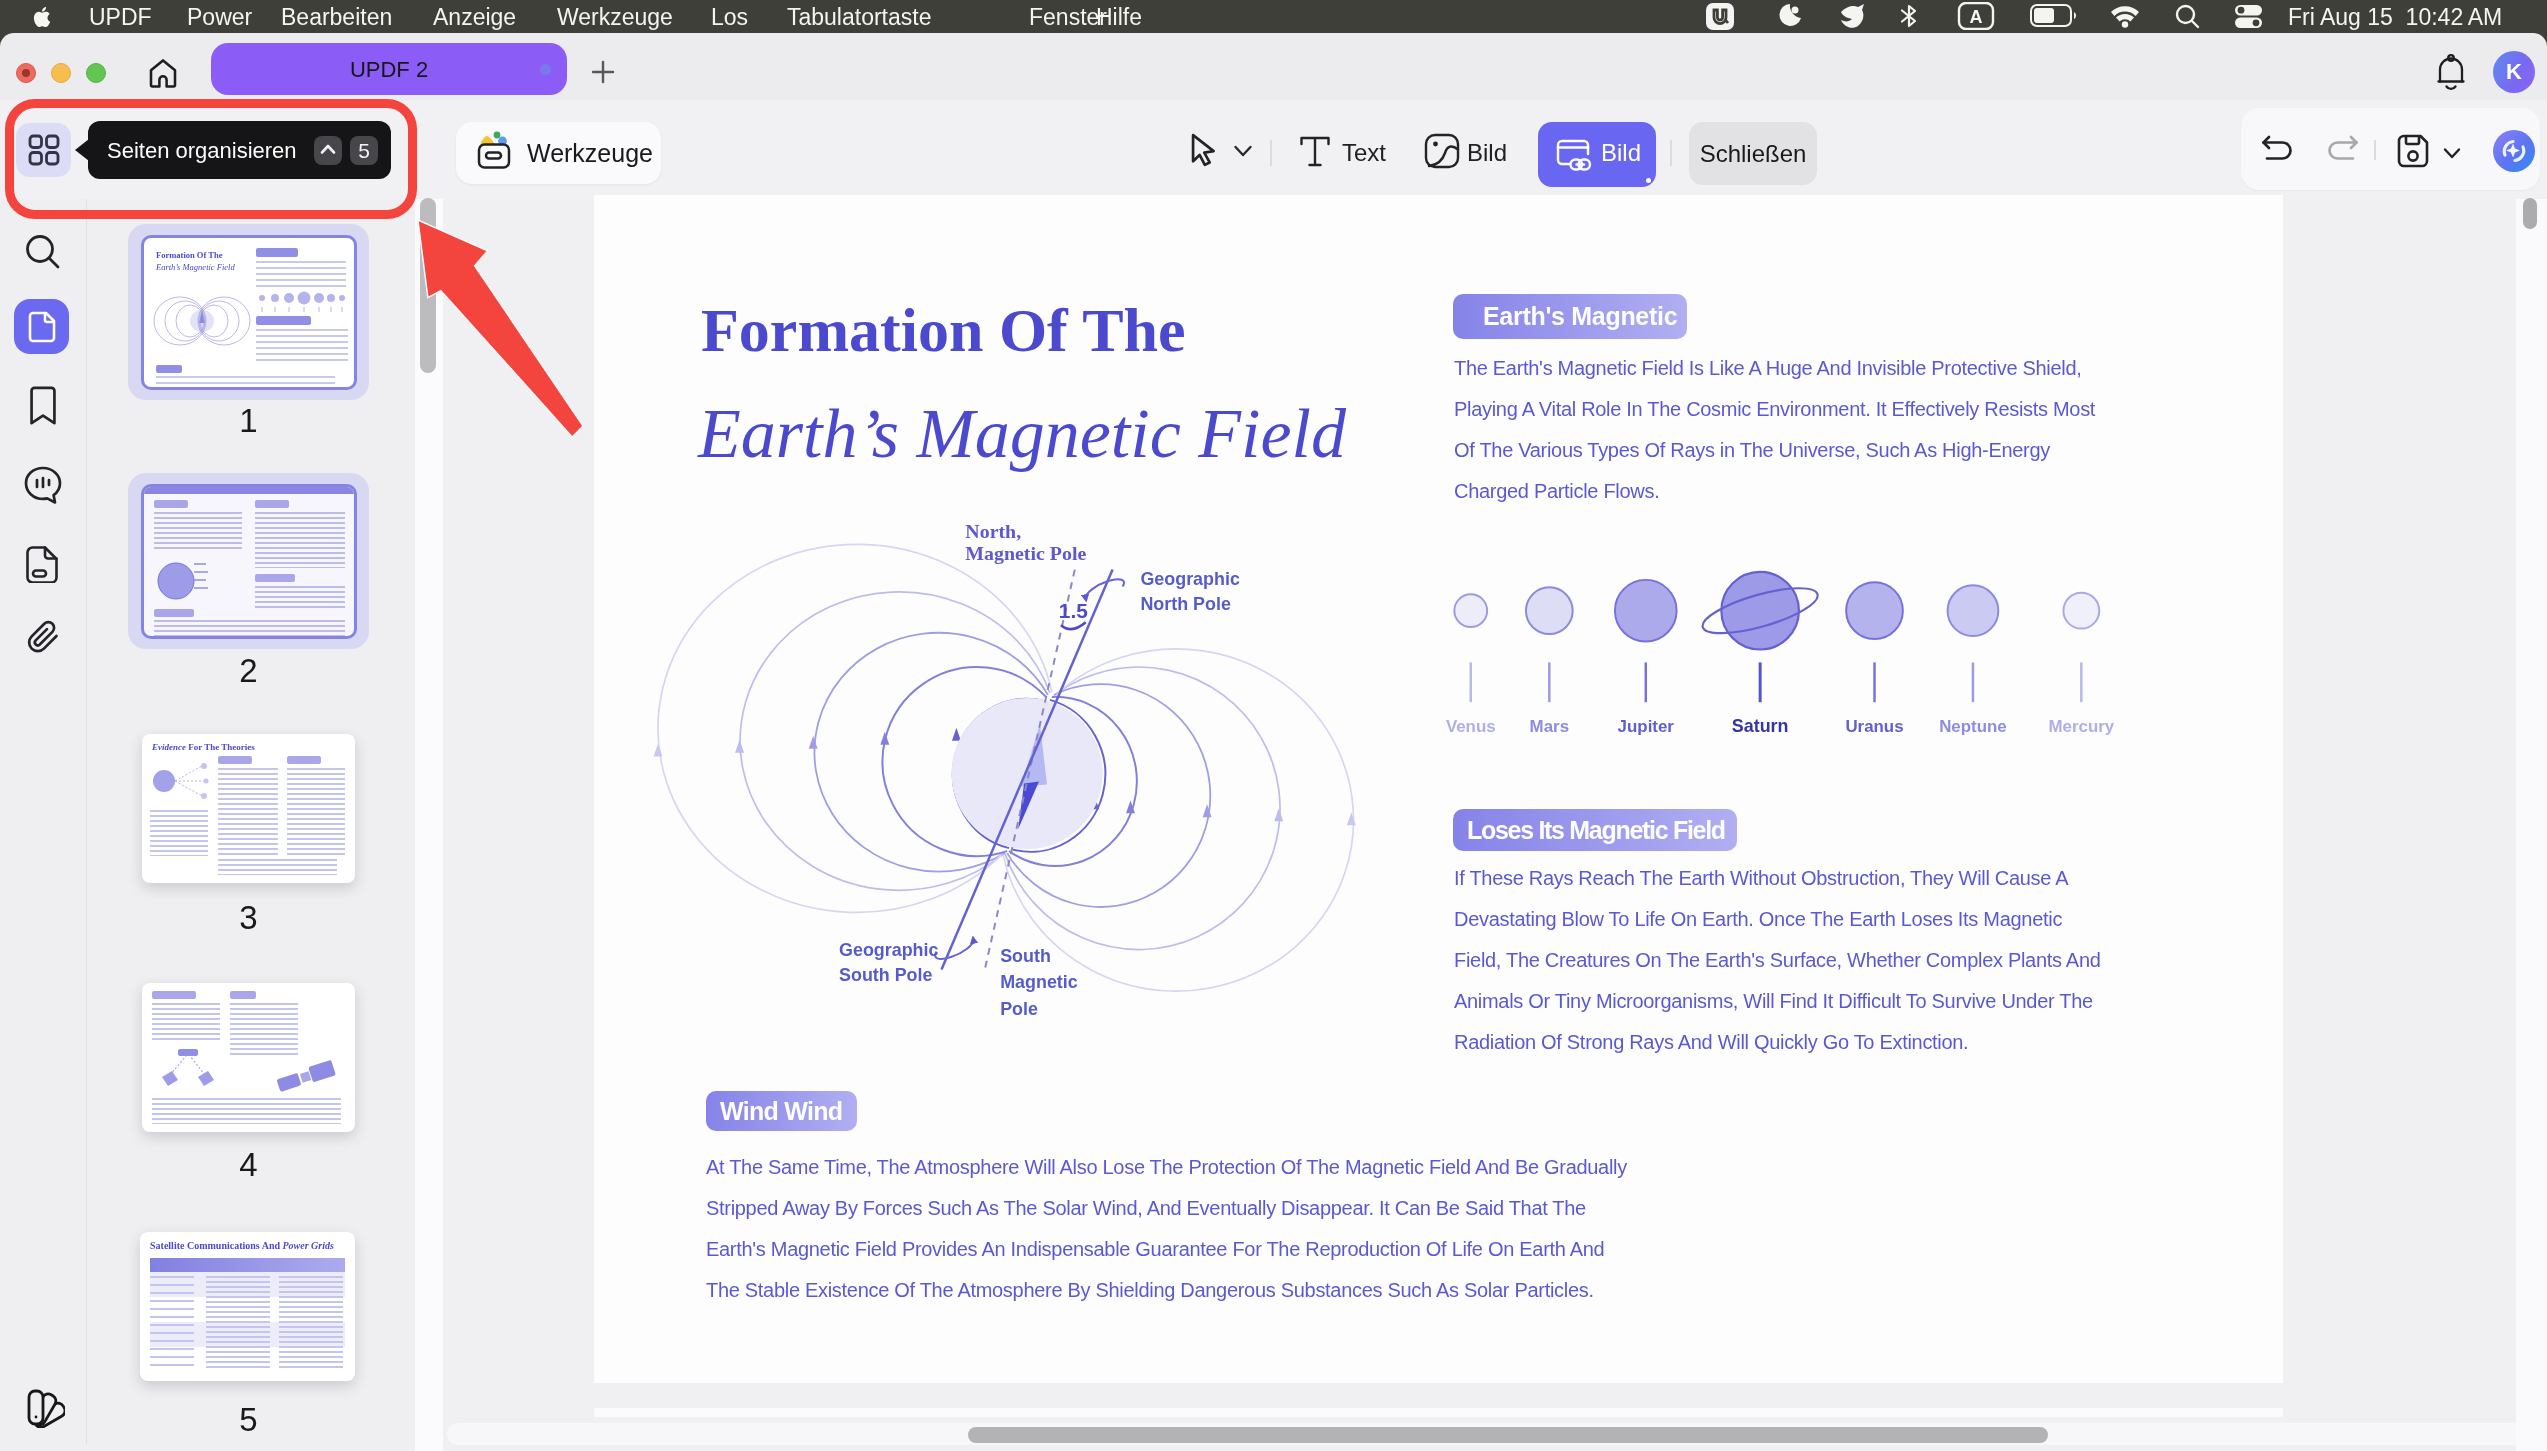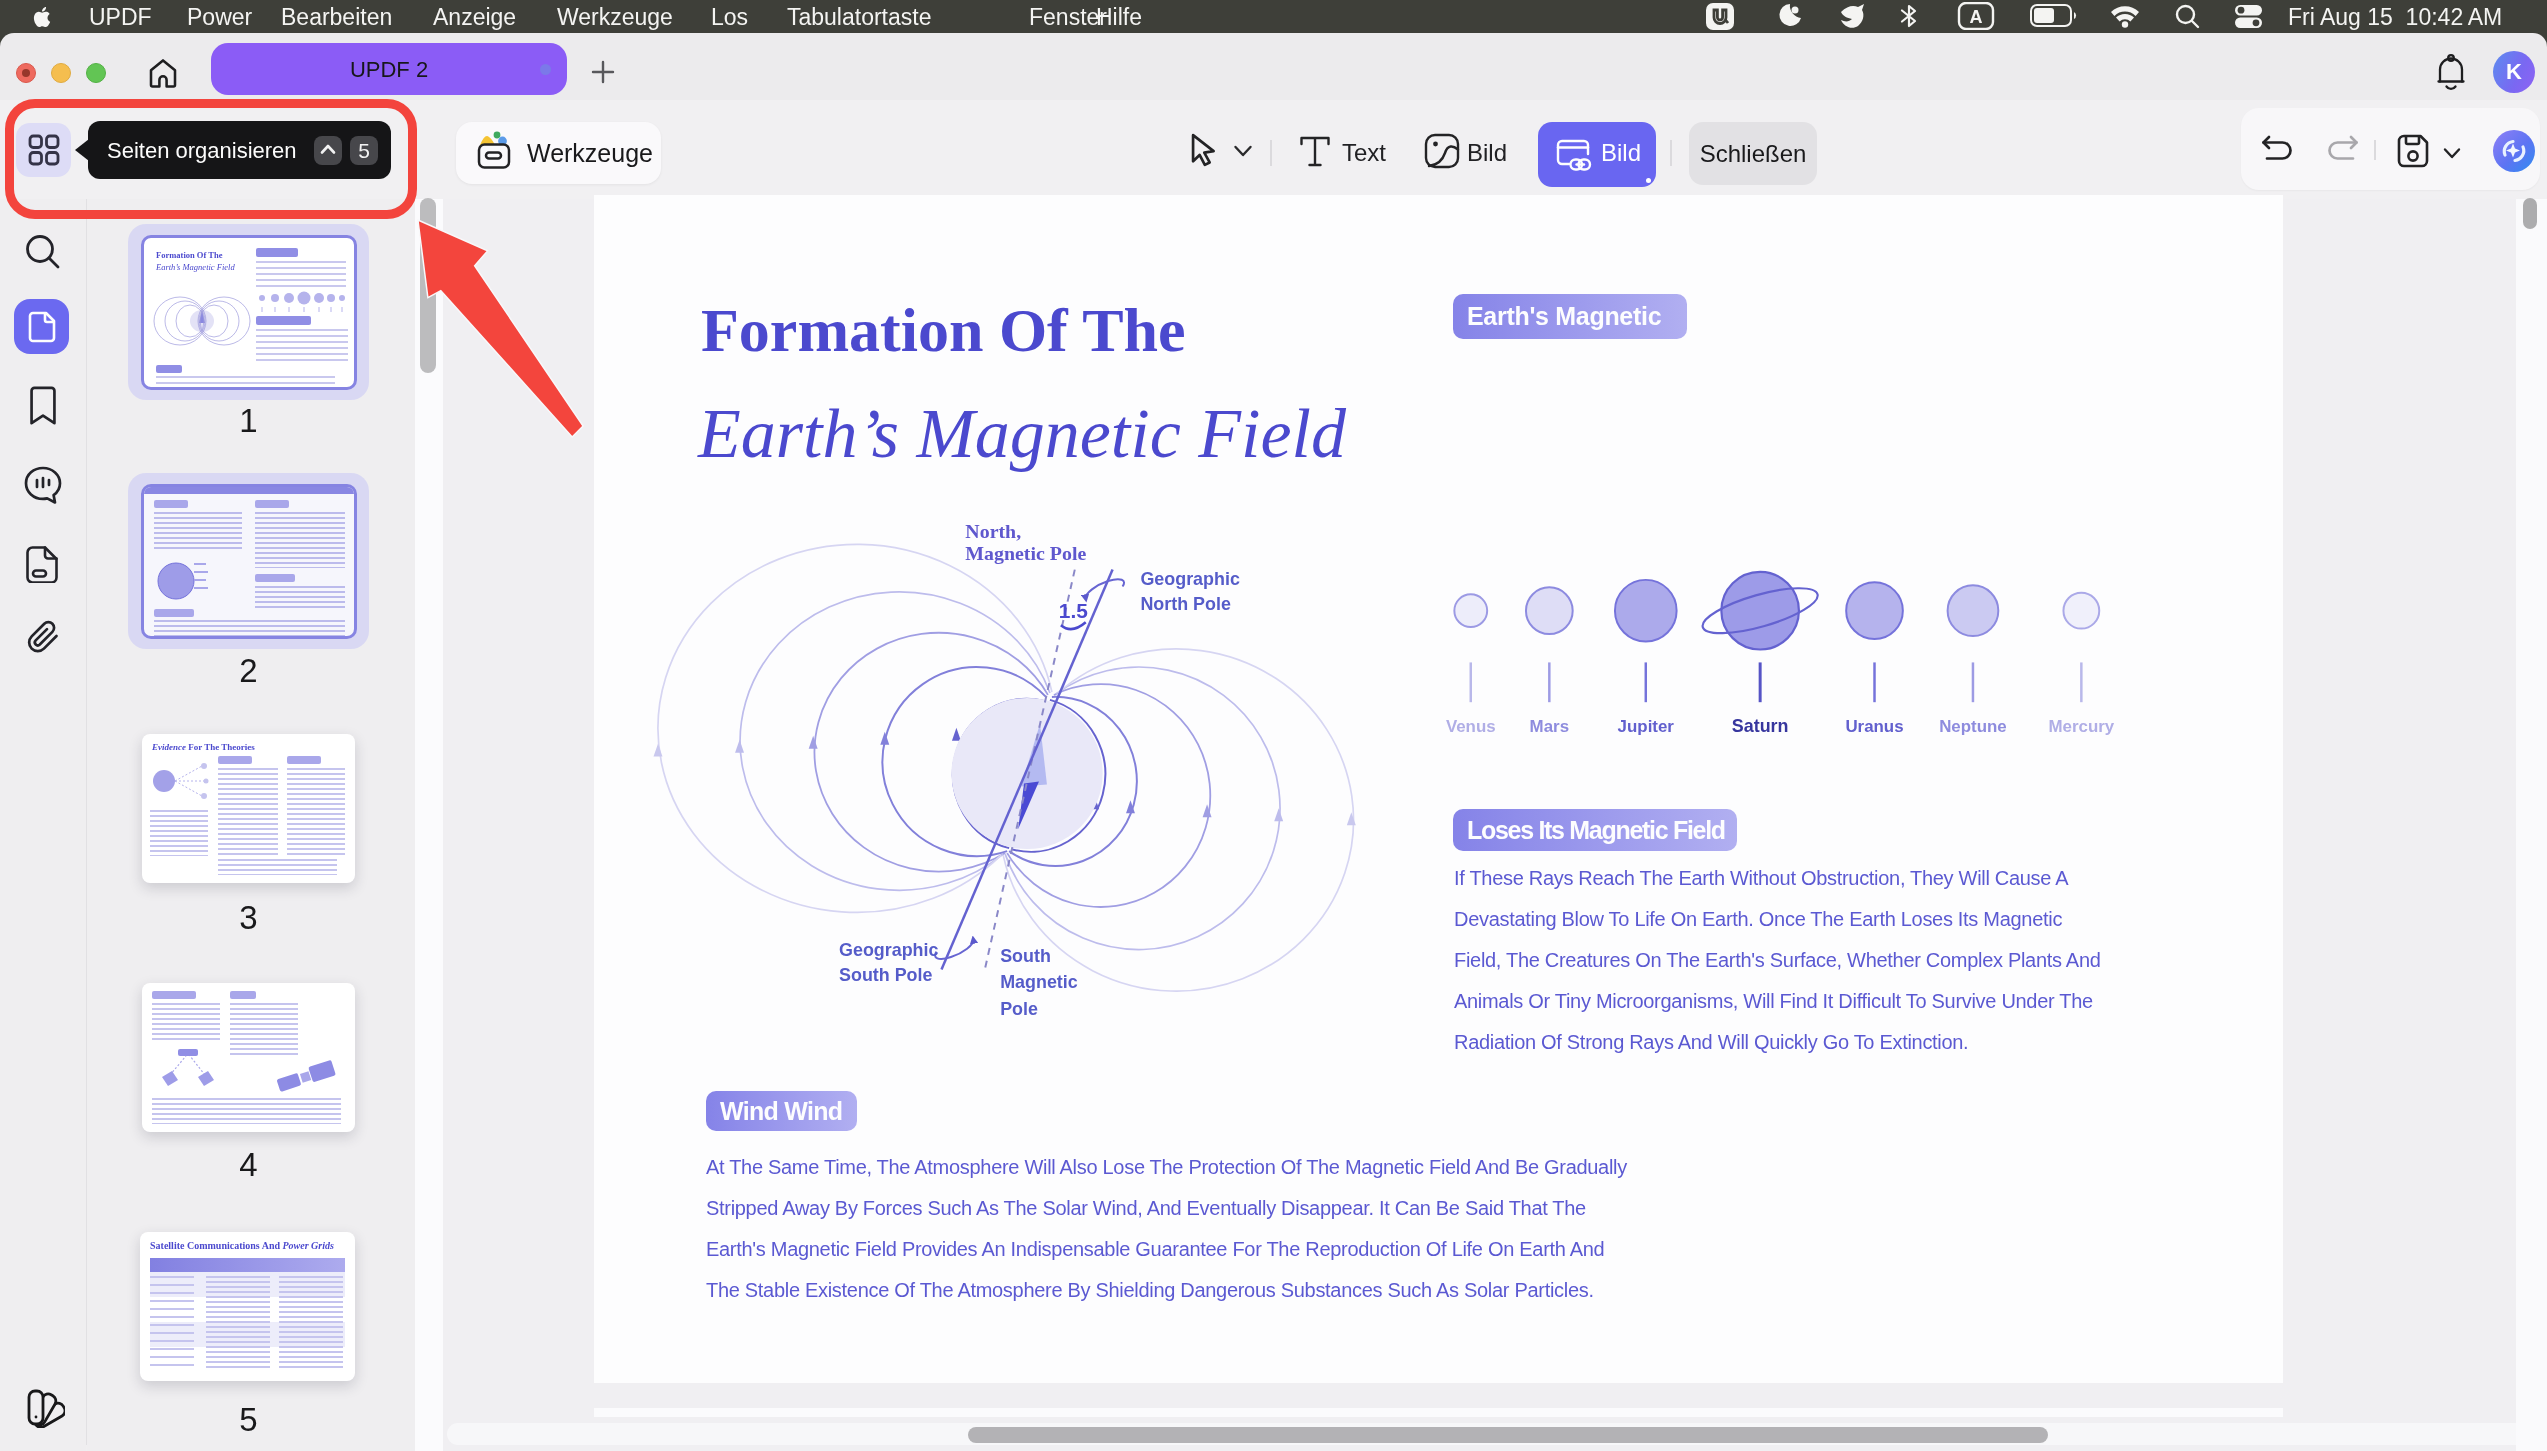--- a/index.html
+++ b/index.html
@@ -399,21 +399,22 @@
 <div class="tnum" style="top:1401px">5</div>
 
 <div id="thscroll"></div>
 <div id="divider"></div>
 
 <div id="mainarea"></div>
 <div id="page">
   <div id="t1">Formation Of The</div>
   <div id="t2">Earth’s Magnetic Field</div>
 
-  <div class="chip" style="left:859px;top:99px;width:234px;height:45px;line-height:45px;padding-left:14px">Earth's Magnetic</div>
+  <div class="chip" style="left:859px;top:99px;width:234px;height:45px;line-height:45px;padding-left:30px">Earth's Magnetic</div>
+  <div class="para" style="left:860px;top:153px">The Earth's Magnetic Field Is Like A Huge And Invisible Protective Shield,<br>Playing A Vital Role In The Cosmic Environment. It Effectively Resists Most<br>Of The Various Types Of Rays in The Universe, Such As High-Energy<br>Charged Particle Flows.</div>
 
   <svg class="abs" style="left:834px;top:358px" width="716" height="189" viewBox="0 0 720 190">
     <g>
       <circle cx="43" cy="58" r="16.5" fill="#EDEDFA" stroke="#9C9AE4" stroke-width="2"></circle>
       <circle cx="122" cy="58" r="23.5" fill="#DEDDF6" stroke="#8D8BE0" stroke-width="2"></circle>
       <circle cx="219" cy="58" r="31" fill="#ACAAEB" stroke="#7573DB" stroke-width="2"></circle>
       <circle cx="334" cy="58" r="39" fill="#9D9BE8" stroke="#6462D0" stroke-width="2.2"></circle>
       <ellipse cx="334" cy="58" rx="60" ry="16" fill="none" stroke="#6462D0" stroke-width="2.2" transform="rotate(-16 334 58)"></ellipse>
       <circle cx="449" cy="58" r="28.5" fill="#B5B3ED" stroke="#7573DB" stroke-width="2"></circle>
       <circle cx="548" cy="58" r="25.5" fill="#CBCAF2" stroke="#8D8BE0" stroke-width="2"></circle>

